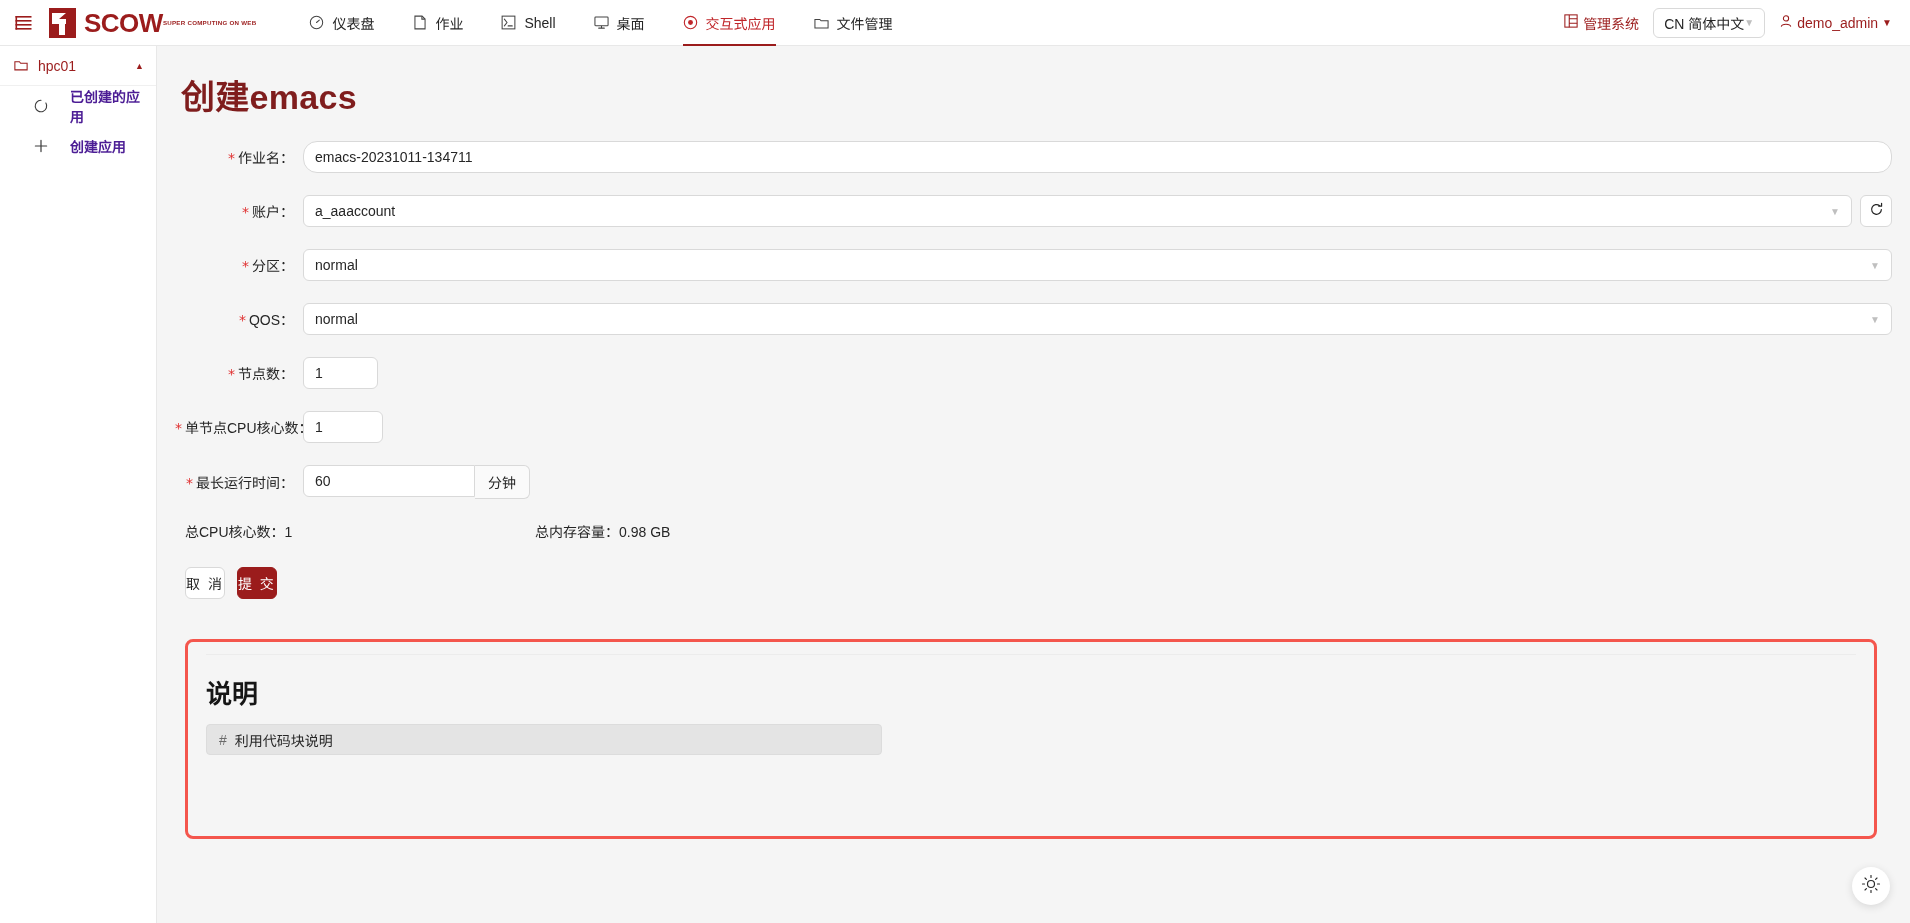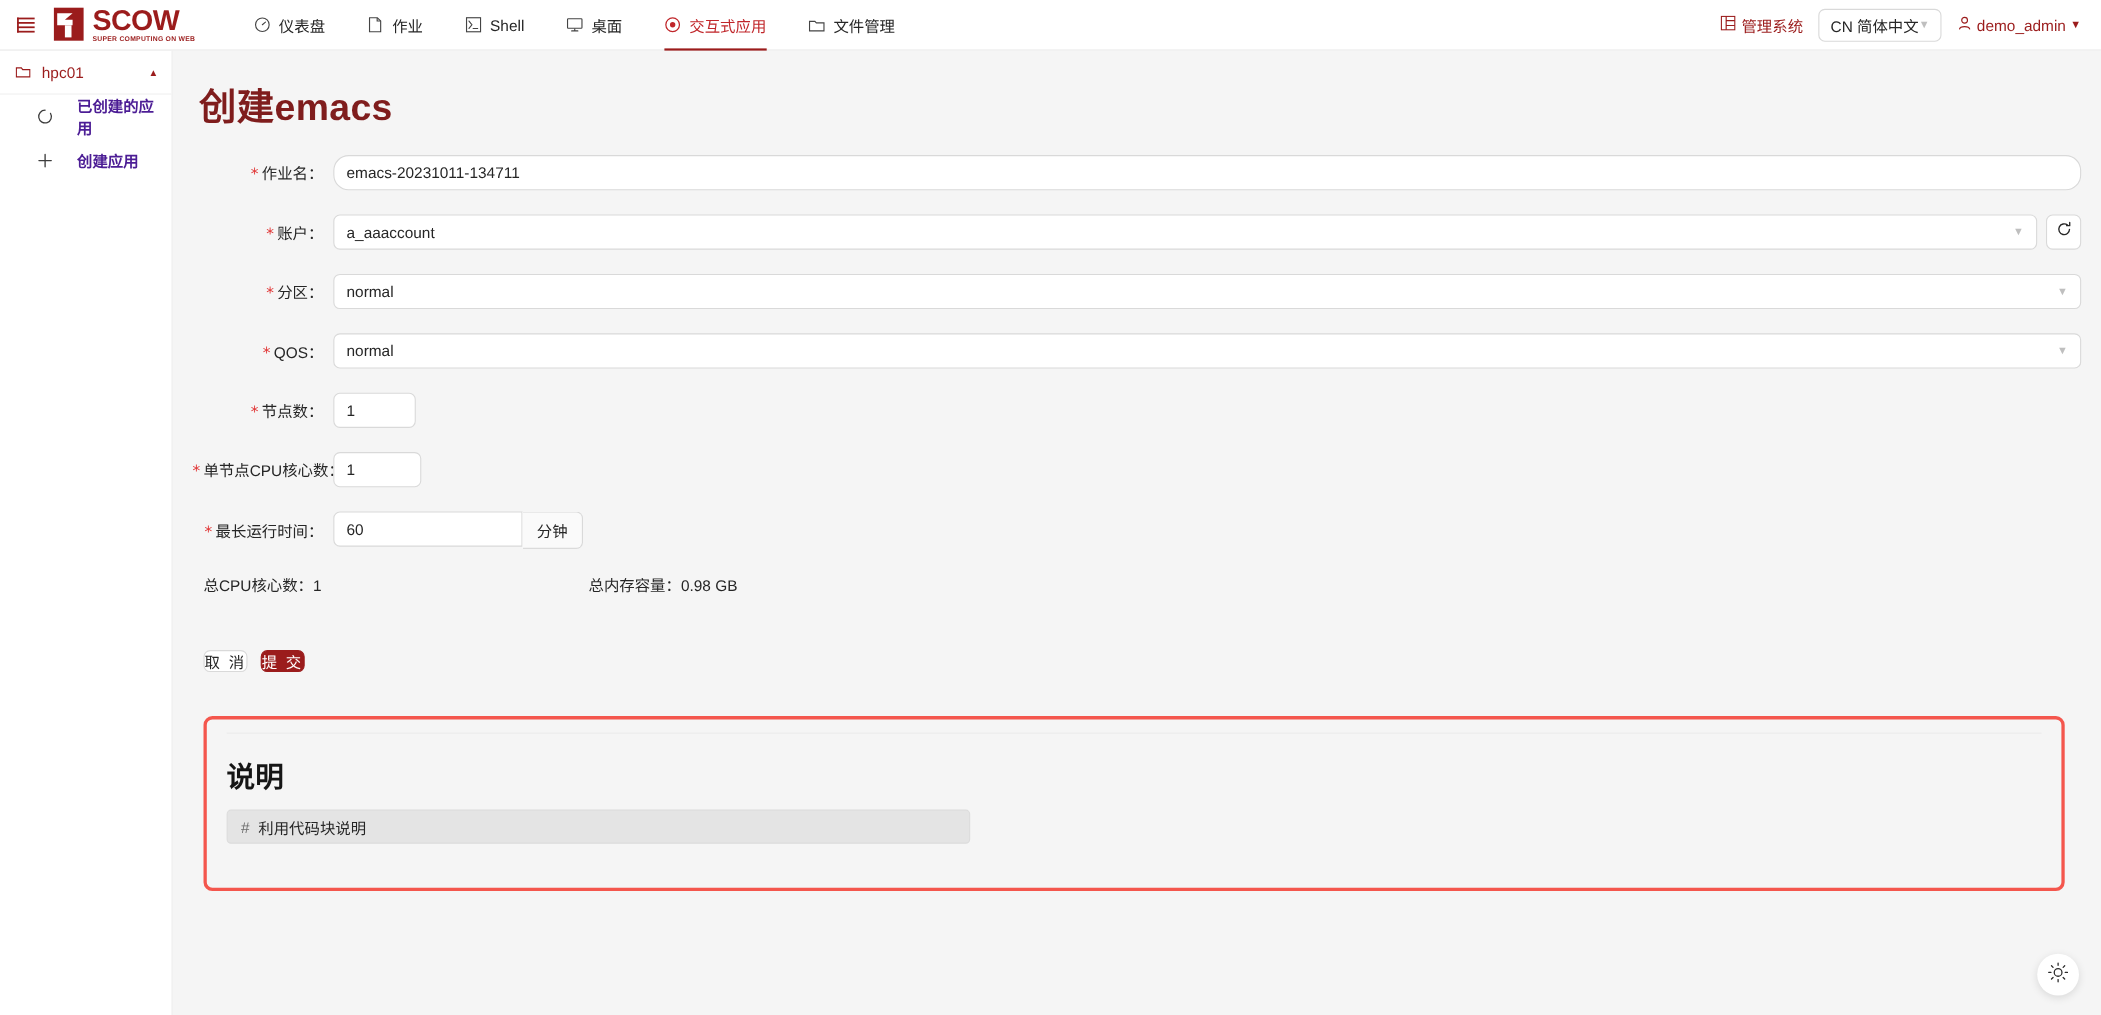--- a/index.html
+++ b/index.html
@@ -37,21 +37,21 @@
     margin-right: 34px;
     cursor: pointer;
     user-select: none;
   }
   .brand-mark {
     width: 30px; height: 32px;
     position: relative;
     margin-right: 6px;
     flex: none;
   }
-  .brand-text { display: flex; flex-direction: column; line-height: 1; }
+  .brand-text { display: flex; flex-direction: row; line-height: 1; align-items: center; }
   .brand-name {
     font-size: 26px;
     font-weight: 700;
     color: #9b1c1c;
     letter-spacing: -0.5px;
     font-family: "Liberation Sans", sans-serif;
   }
   .brand-sub {
     font-size: 6.2px;
     color: #9b1c1c;
@@ -261,40 +261,39 @@
     display: flex;
     margin: 6px 0 26px 0;
     font-size: 14px;
     color: #262626;
   }
   .summary .s1 { margin-left: 10px; width: 350px; }
   .summary .s2 { }
 
   .btn-row { display: flex; gap: 12px; margin: 0 0 0 10px; }
   .btn {
-    height: 20px;
+    height: 32px;
     border-radius: 6px;
     font-size: 14px;
     padding: 0 0;
     display: flex; align-items: center; justify-content: center;
     cursor: pointer;
     letter-spacing: 2px;
-    margin-top: 24px;
   }
   .btn-default { background: #ffffff; border: 1px solid #d9d9d9; color: #262626; }
   .btn-primary { background: #9b1c1c; border: 1px solid #9b1c1c; color: #ffffff; }
 
   
   .desc-card {
     margin: 40px 0 0 10px;
     margin-right: 15px;
     border: 3px solid #f4564d;
     border-radius: 8px;
     background: #f5f5f5;
-    height: 159px;
+    height: 200px;
     position: relative;
     padding: 0;
   }
   .desc-inner { padding: 12px 18px 0 18px; }
   .desc-divider { border-top: 1px solid #ececec; margin: 0 0 0 0; }
   .desc-title {
     font-size: 26px;
     font-weight: 700;
     color: #161616;
     margin: 18px 0 14px 0;

